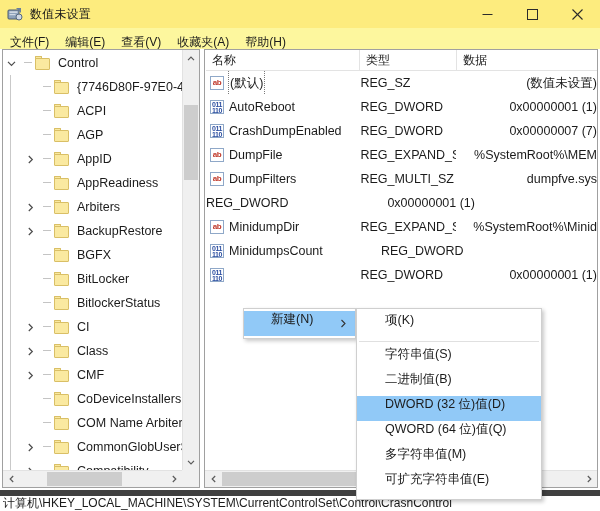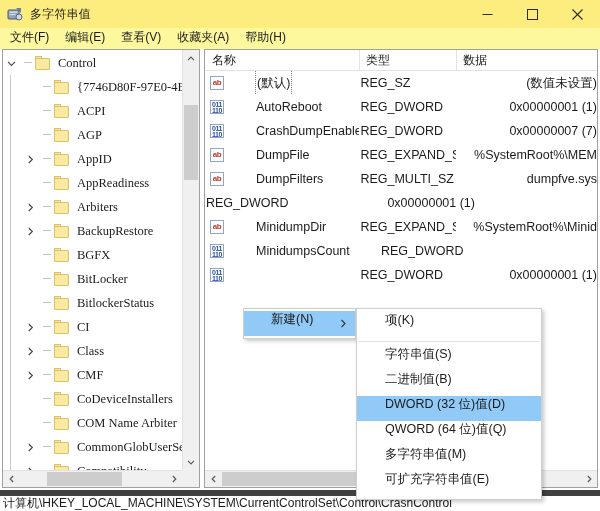--- a/index.html
+++ b/index.html
@@ -58,21 +58,21 @@
   }
   .win-btn svg { display: block; }
 
   
   .menubar {
     position: absolute;
     left: 0; top: 28px;
     width: 600px; height: 28px;
     background: #fdf79e;
     display: flex;
-    align-items: flex-start;
+    align-items: center;
     box-sizing: border-box;
   }
   .menubar-item {
     font-size: 12px;
     color: #1b1b1b;
     padding: 2px 8px 2px 8px;
     white-space: nowrap;
     line-height: 15px;
   }
   .menubar-item:first-child { margin-left: 2px; }
@@ -104,21 +104,20 @@
     height: 439px;
   }
 
   
   .tree-viewport {
     position: absolute;
     left: 0; top: 0;
     width: 179px;
     height: 420px;
     overflow: hidden;
-    font-family: Liberation Serif, serif;
   }
   .tree {
     position: relative;
     padding-top: 1px;
   }
   .tree-row {
     height: 24px;
     display: flex;
     align-items: center;
     white-space: nowrap;
@@ -286,21 +285,20 @@
     align-items: center;
     white-space: nowrap;
   }
   .lv-cell {
     font-size: 12.5px;
     color: #1b1b1b;
     line-height: 24px;
     overflow: hidden;
     white-space: nowrap;
     box-sizing: border-box;
-    gap: 27px;
   }
   .lv-cell.c-name {
     width: 175px;
     display: flex;
     align-items: center;
     padding-left: 5px;
   }
   .lv-cell.c-type { width: 110px; padding-left: 1px; }
   .lv-cell.c-data { width: 160px; padding-left: 1px; text-align: right; }
   .lv-row.focused .name-text {
@@ -405,21 +403,21 @@
   <div class="titlebar">
     <div class="title-icon">
       <svg width="16" height="16" viewBox="0 0 16 16">
         <rect x="1" y="4" width="11" height="9" rx="1" fill="#8fa3bb" stroke="#4a5a70" stroke-width="1"></rect>
         <rect x="2.5" y="5.5" width="8" height="1.2" fill="#ffffff" opacity="0.8"></rect>
         <rect x="2.5" y="8" width="6" height="1.2" fill="#ffffff" opacity="0.6"></rect>
         <path d="M9 2 L14 2 L14 7 Z" fill="#6b7f9b"></path>
         <circle cx="12" cy="11" r="3" fill="#cfd8e4" stroke="#56687f" stroke-width="1"></circle>
       </svg>
     </div>
-    <div class="title-text">多字符串值</div>
+    <div class="title-text">数值未设置</div>
     <div class="win-buttons">
       <div class="win-btn">
         <svg width="11" height="11" viewBox="0 0 11 11">
             <line x1="0.5" y1="5.5" x2="10.5" y2="5.5" stroke="currentColor" stroke-width="1"></line>
           </svg>
       </div>
       <div class="win-btn">
         <svg width="11" height="11" viewBox="0 0 11 11">
             <rect x="0.5" y="0.5" width="10" height="10" fill="none" stroke="currentColor" stroke-width="1"></rect>
           </svg>

